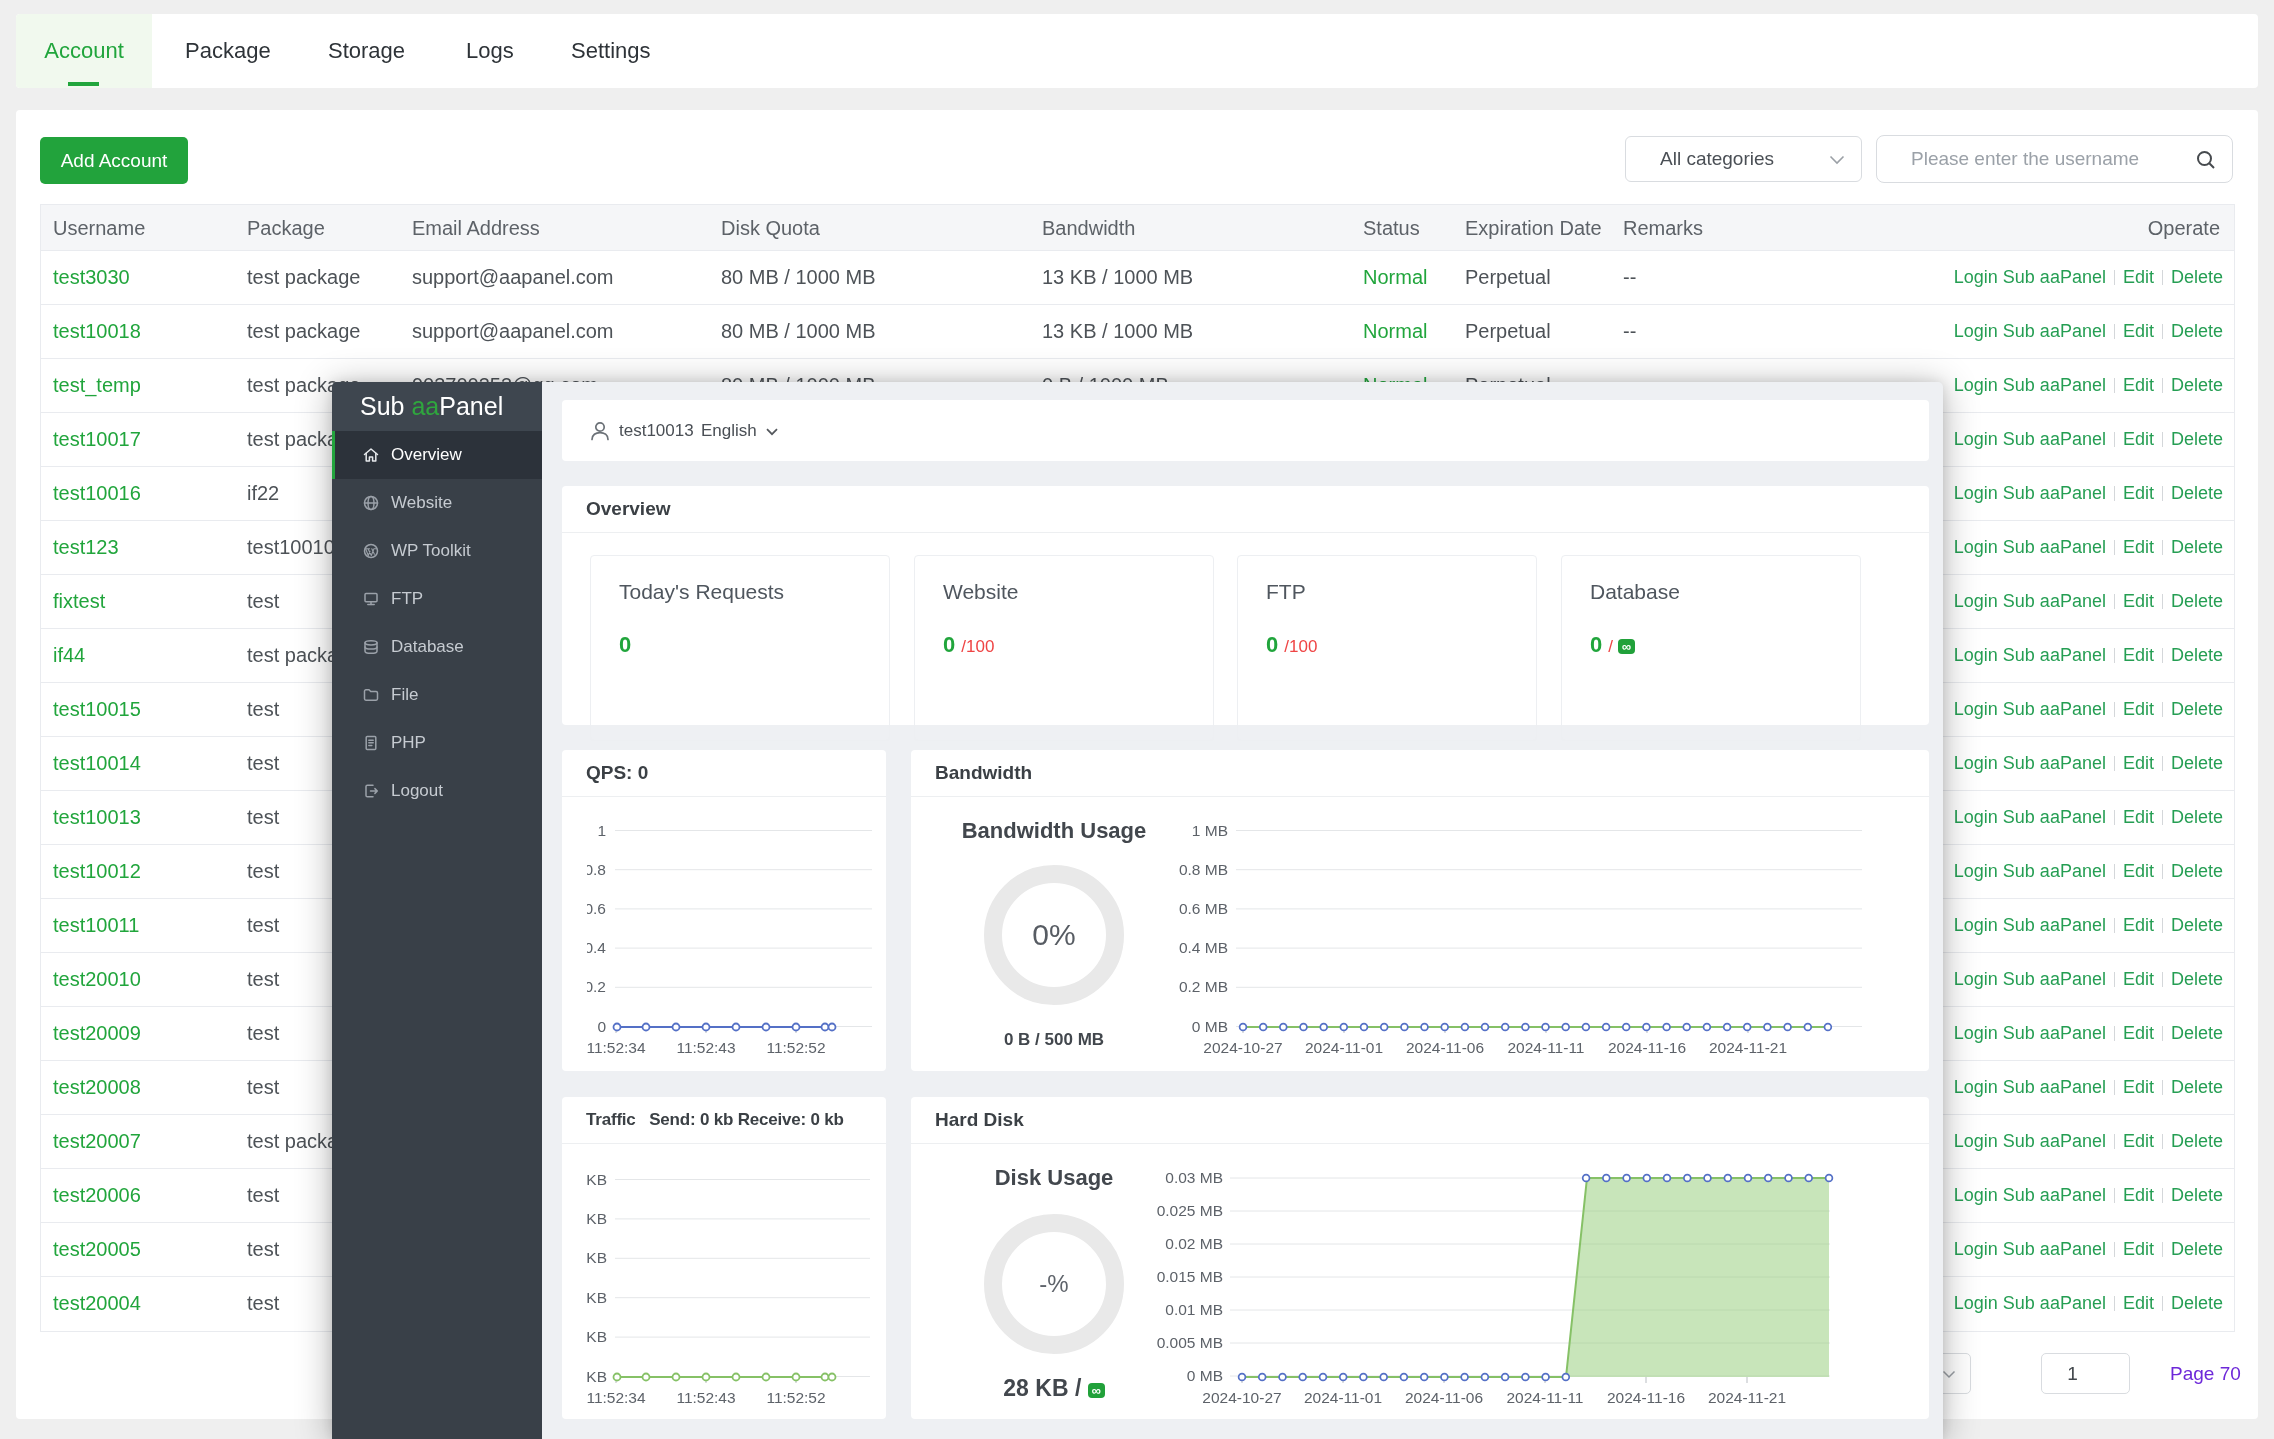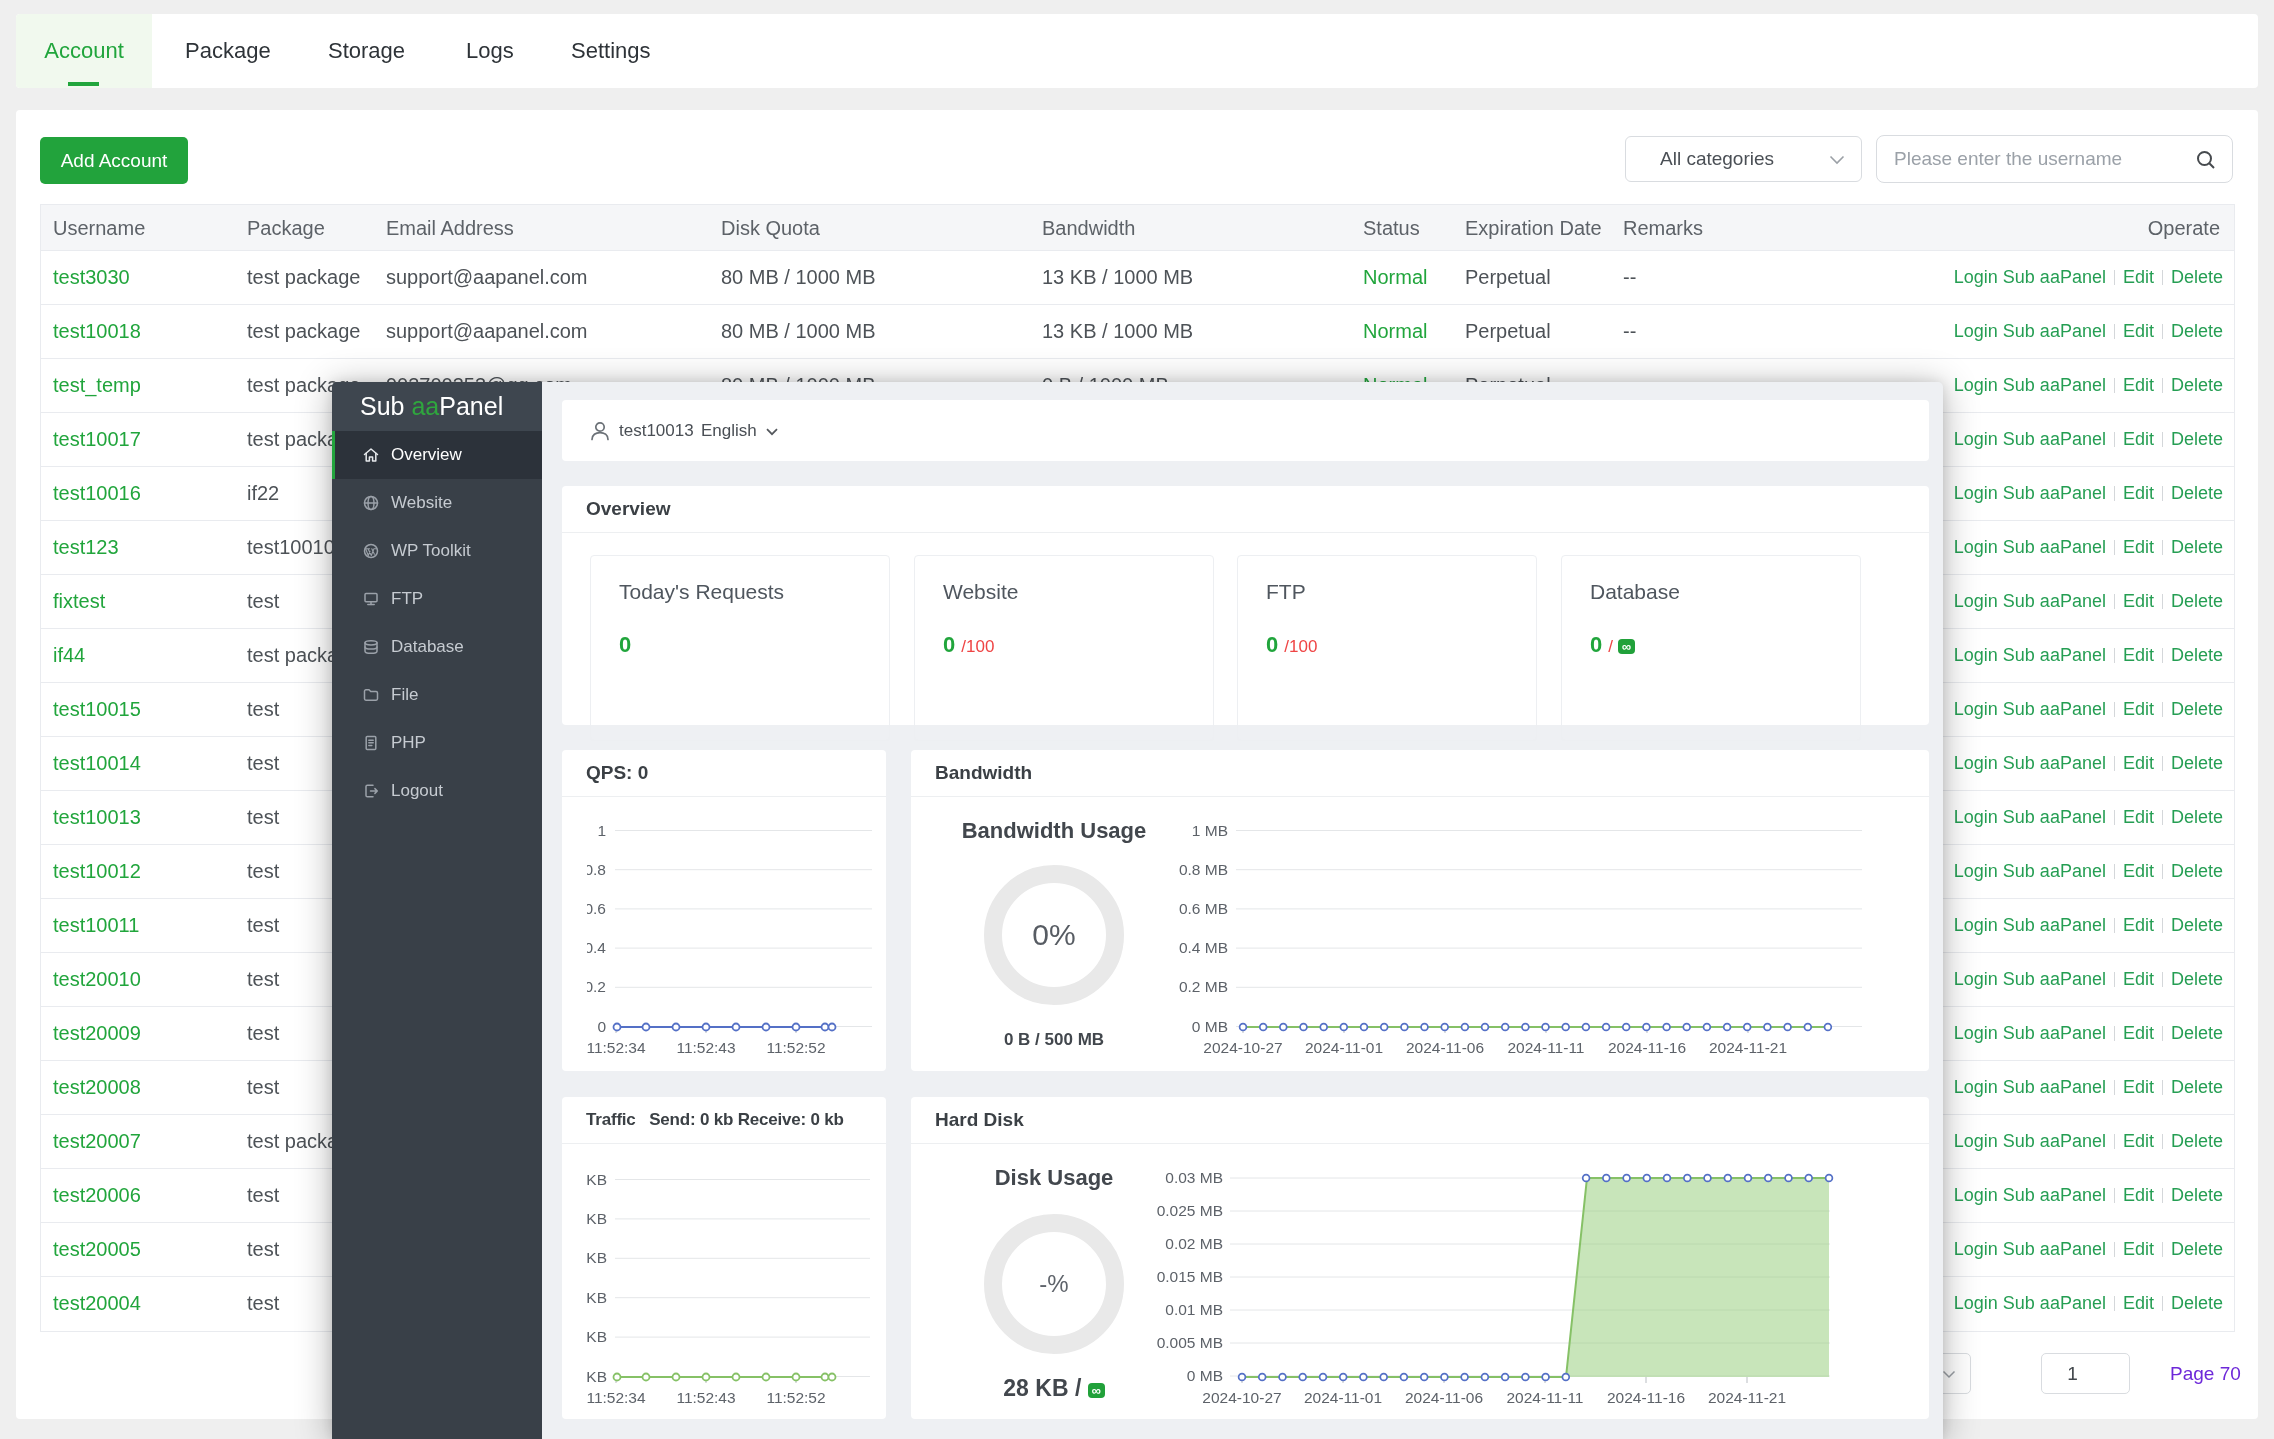--- a/index.html
+++ b/index.html
@@ -10,31 +10,31 @@
 .tab.on{left:0;width:136px;background:#f1f9ee;color:#21a53c;text-align:center;border-radius:4px 0 0 4px;}
 .tab.on .ul{position:absolute;left:52px;bottom:2px;width:31px;height:4px;background:#21a53c;}
 
 .card{position:absolute;left:16px;top:110px;width:2242px;height:1309px;background:#fff;border-radius:4px;}
 .addbtn{position:absolute;left:24px;top:27px;width:148px;height:47px;background:#22a33c;color:#fff;
  font-size:19px;text-align:center;line-height:47px;border-radius:5px;}
 .sel{position:absolute;left:1609px;top:26px;width:237px;height:46px;border:1px solid #d9dce0;border-radius:6px;
  font-size:19px;color:#4a4f55;line-height:44px;padding-left:34px;}
 .sel .chev{position:absolute;right:16px;top:18px;}
 .search{position:absolute;left:1860px;top:25px;width:357px;height:48px;border:1px solid #d9dce0;border-radius:8px;
- font-size:19px;color:#9ba1a8;line-height:46px;padding-left:17px;}
+ font-size:19px;color:#9ba1a8;line-height:46px;padding-left:34px;}
 
 .tbl{position:absolute;left:24px;top:94px;width:2195px;border:1px solid #e9ebef;}
 .thead{position:relative;height:46px;background:#f5f6f8;border-bottom:1px solid #e9ebef;}
 .thead .c{color:#5d6268;line-height:46px;}
 .trow{position:relative;height:54px;background:#fff;border-bottom:1px solid #e9ebef;}
 .trow:last-child{border-bottom:none;}
 .trow .c{line-height:53px;}
 .c{position:absolute;top:0;font-size:20px;white-space:nowrap;}
 .c-user{left:12px;color:#21a53c;}
-.c-pkg{left:206px;} .c-mail{left:345px;} .c-disk{left:680px;} .c-bw{left:1001px;}
+.c-pkg{left:206px;} .c-mail{left:371px;} .c-disk{left:680px;} .c-bw{left:1001px;}
 .c-st{left:1322px;color:#21a53c;} .c-exp{left:1424px;} .c-rem{left:1582px;}
 .c-opr{right:14px;}
 .ops{position:absolute;top:0;right:11px;height:53px;display:flex;align-items:center;font-size:18px;text-align:center;}
 .ops a{color:#259e53;}
 .ops i{width:1px;height:15px;background:#d4d7da;margin:0 8px;}
 
 .psel{position:absolute;left:1855px;top:1243px;width:100px;height:41px;border:1px solid #d9dce0;border-radius:5px;}
 .psel .chev{position:absolute;right:14px;top:16px;}
 .goto{position:absolute;left:1854px;top:1243px;height:41px;line-height:41px;font-size:19px;color:#5a5e64;}
 .pinp{position:absolute;left:2025px;top:1243px;width:89px;height:41px;border:1px solid #d9dce0;border-radius:5px;

